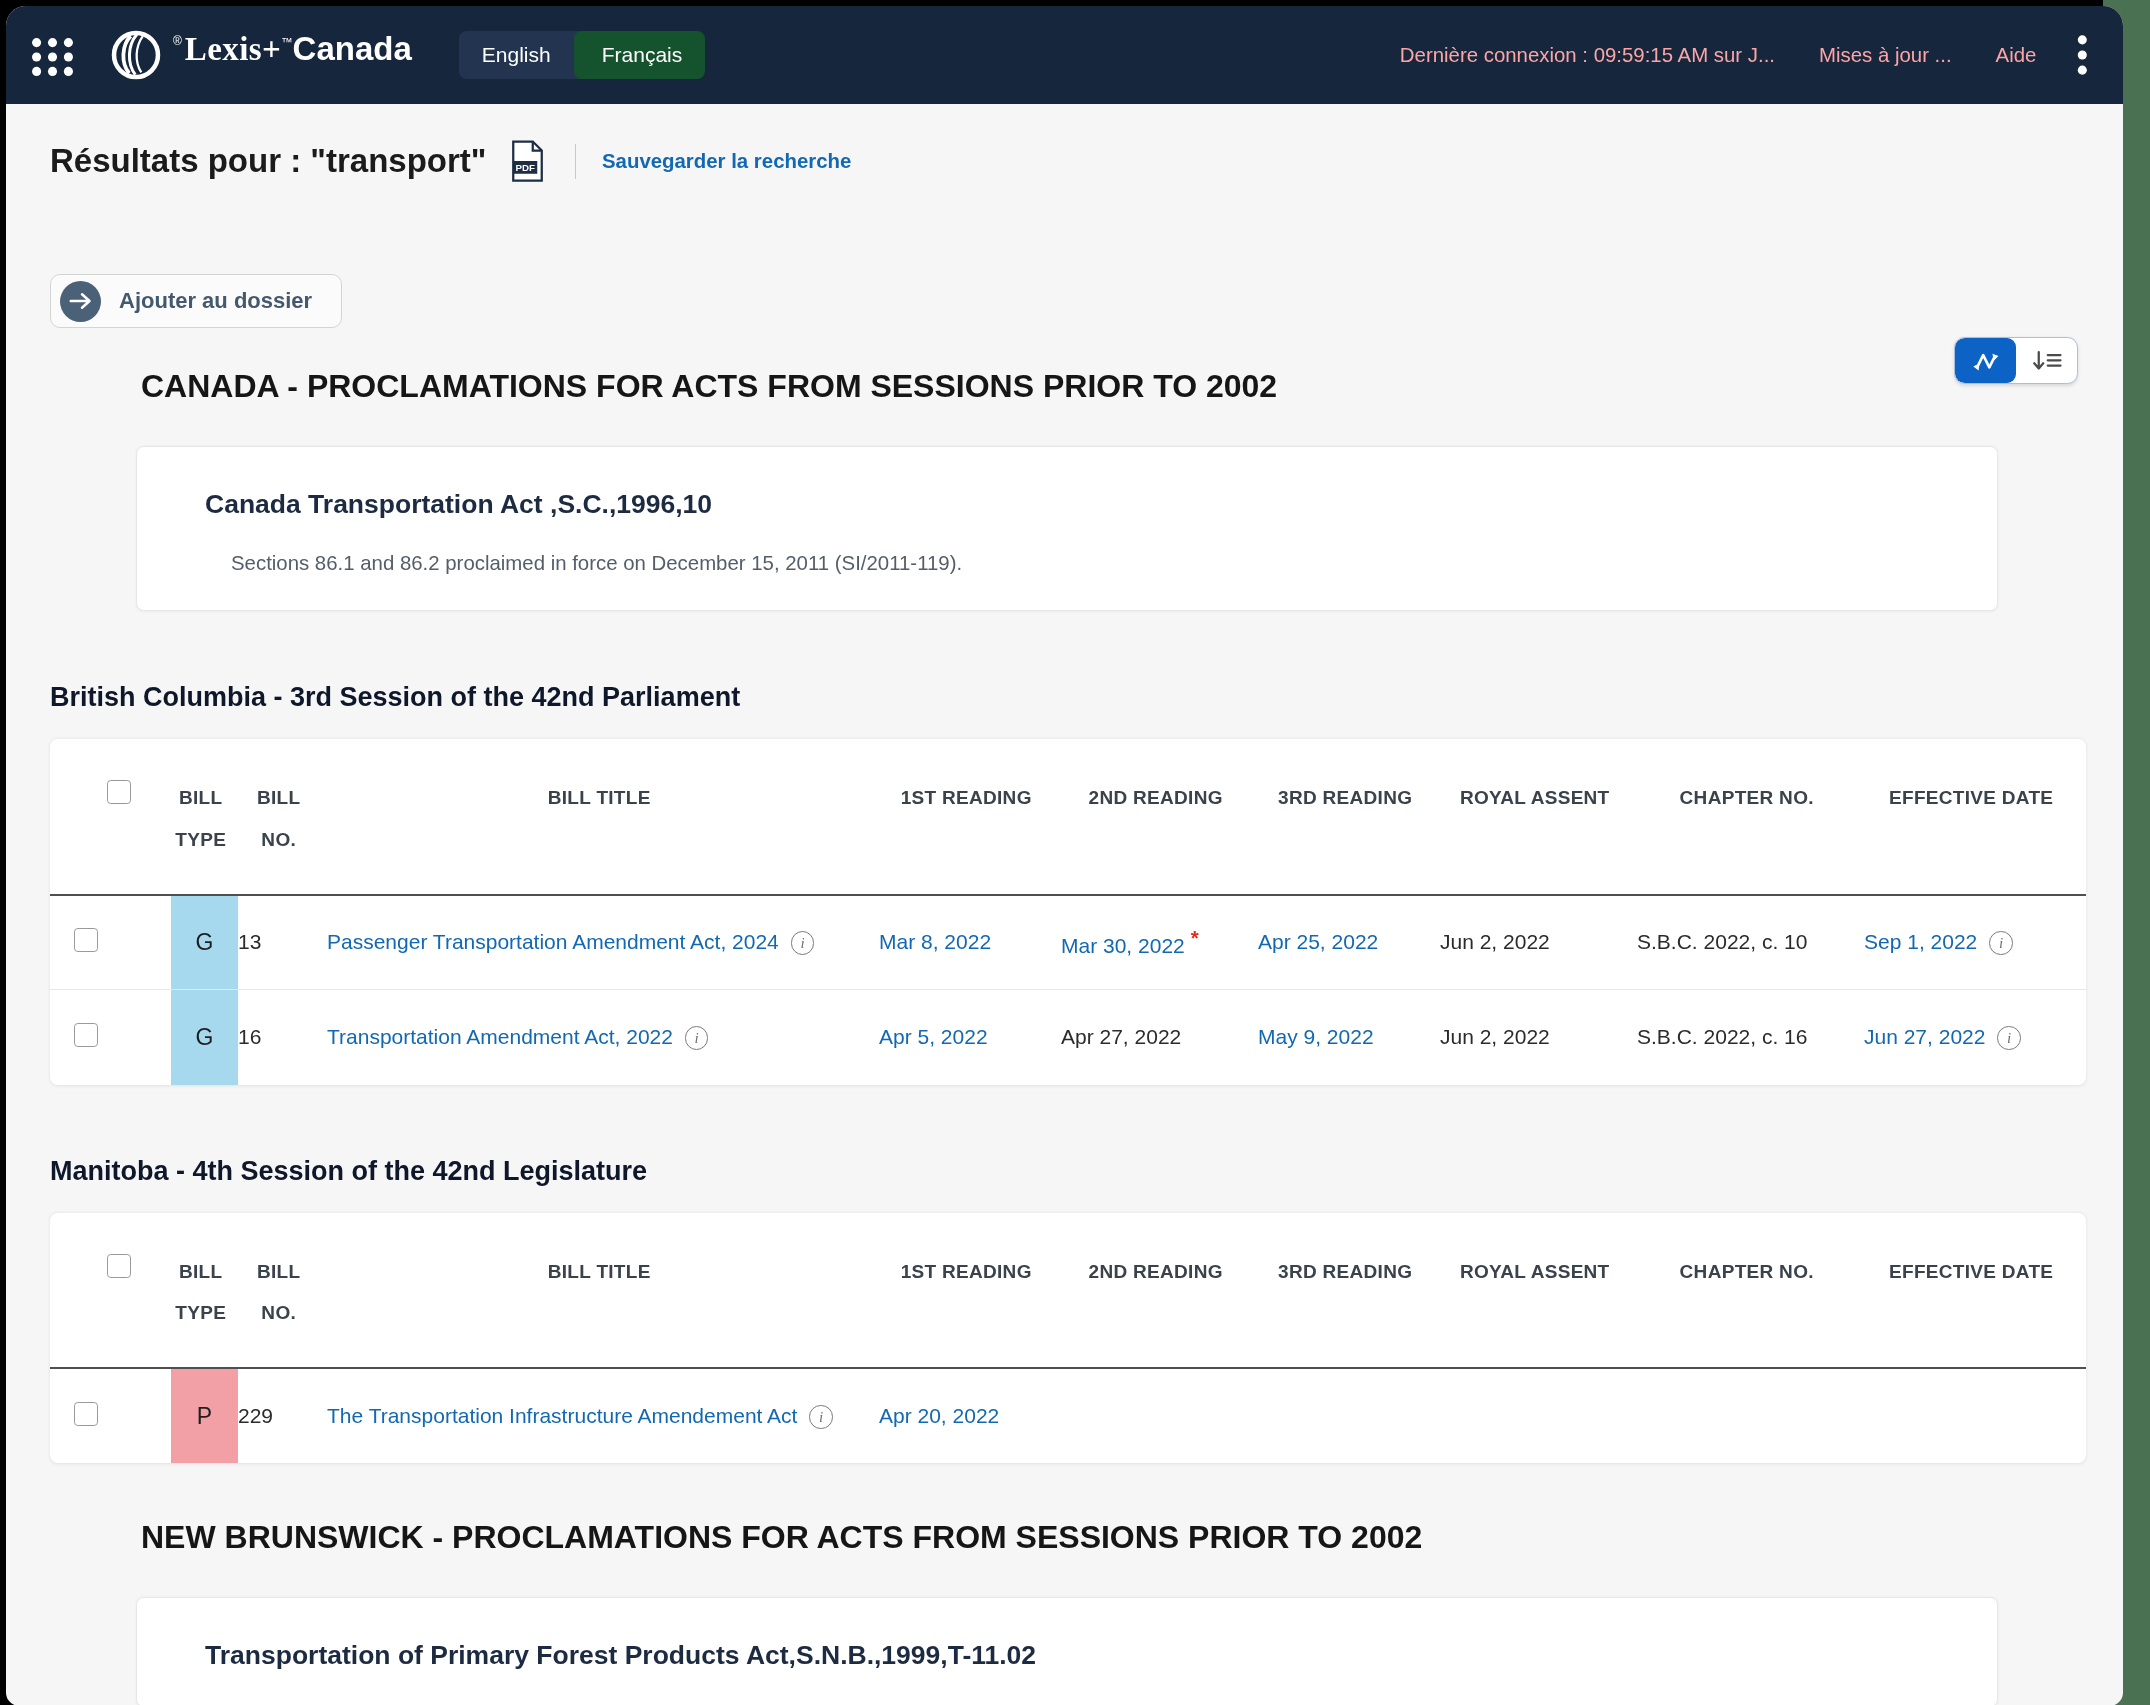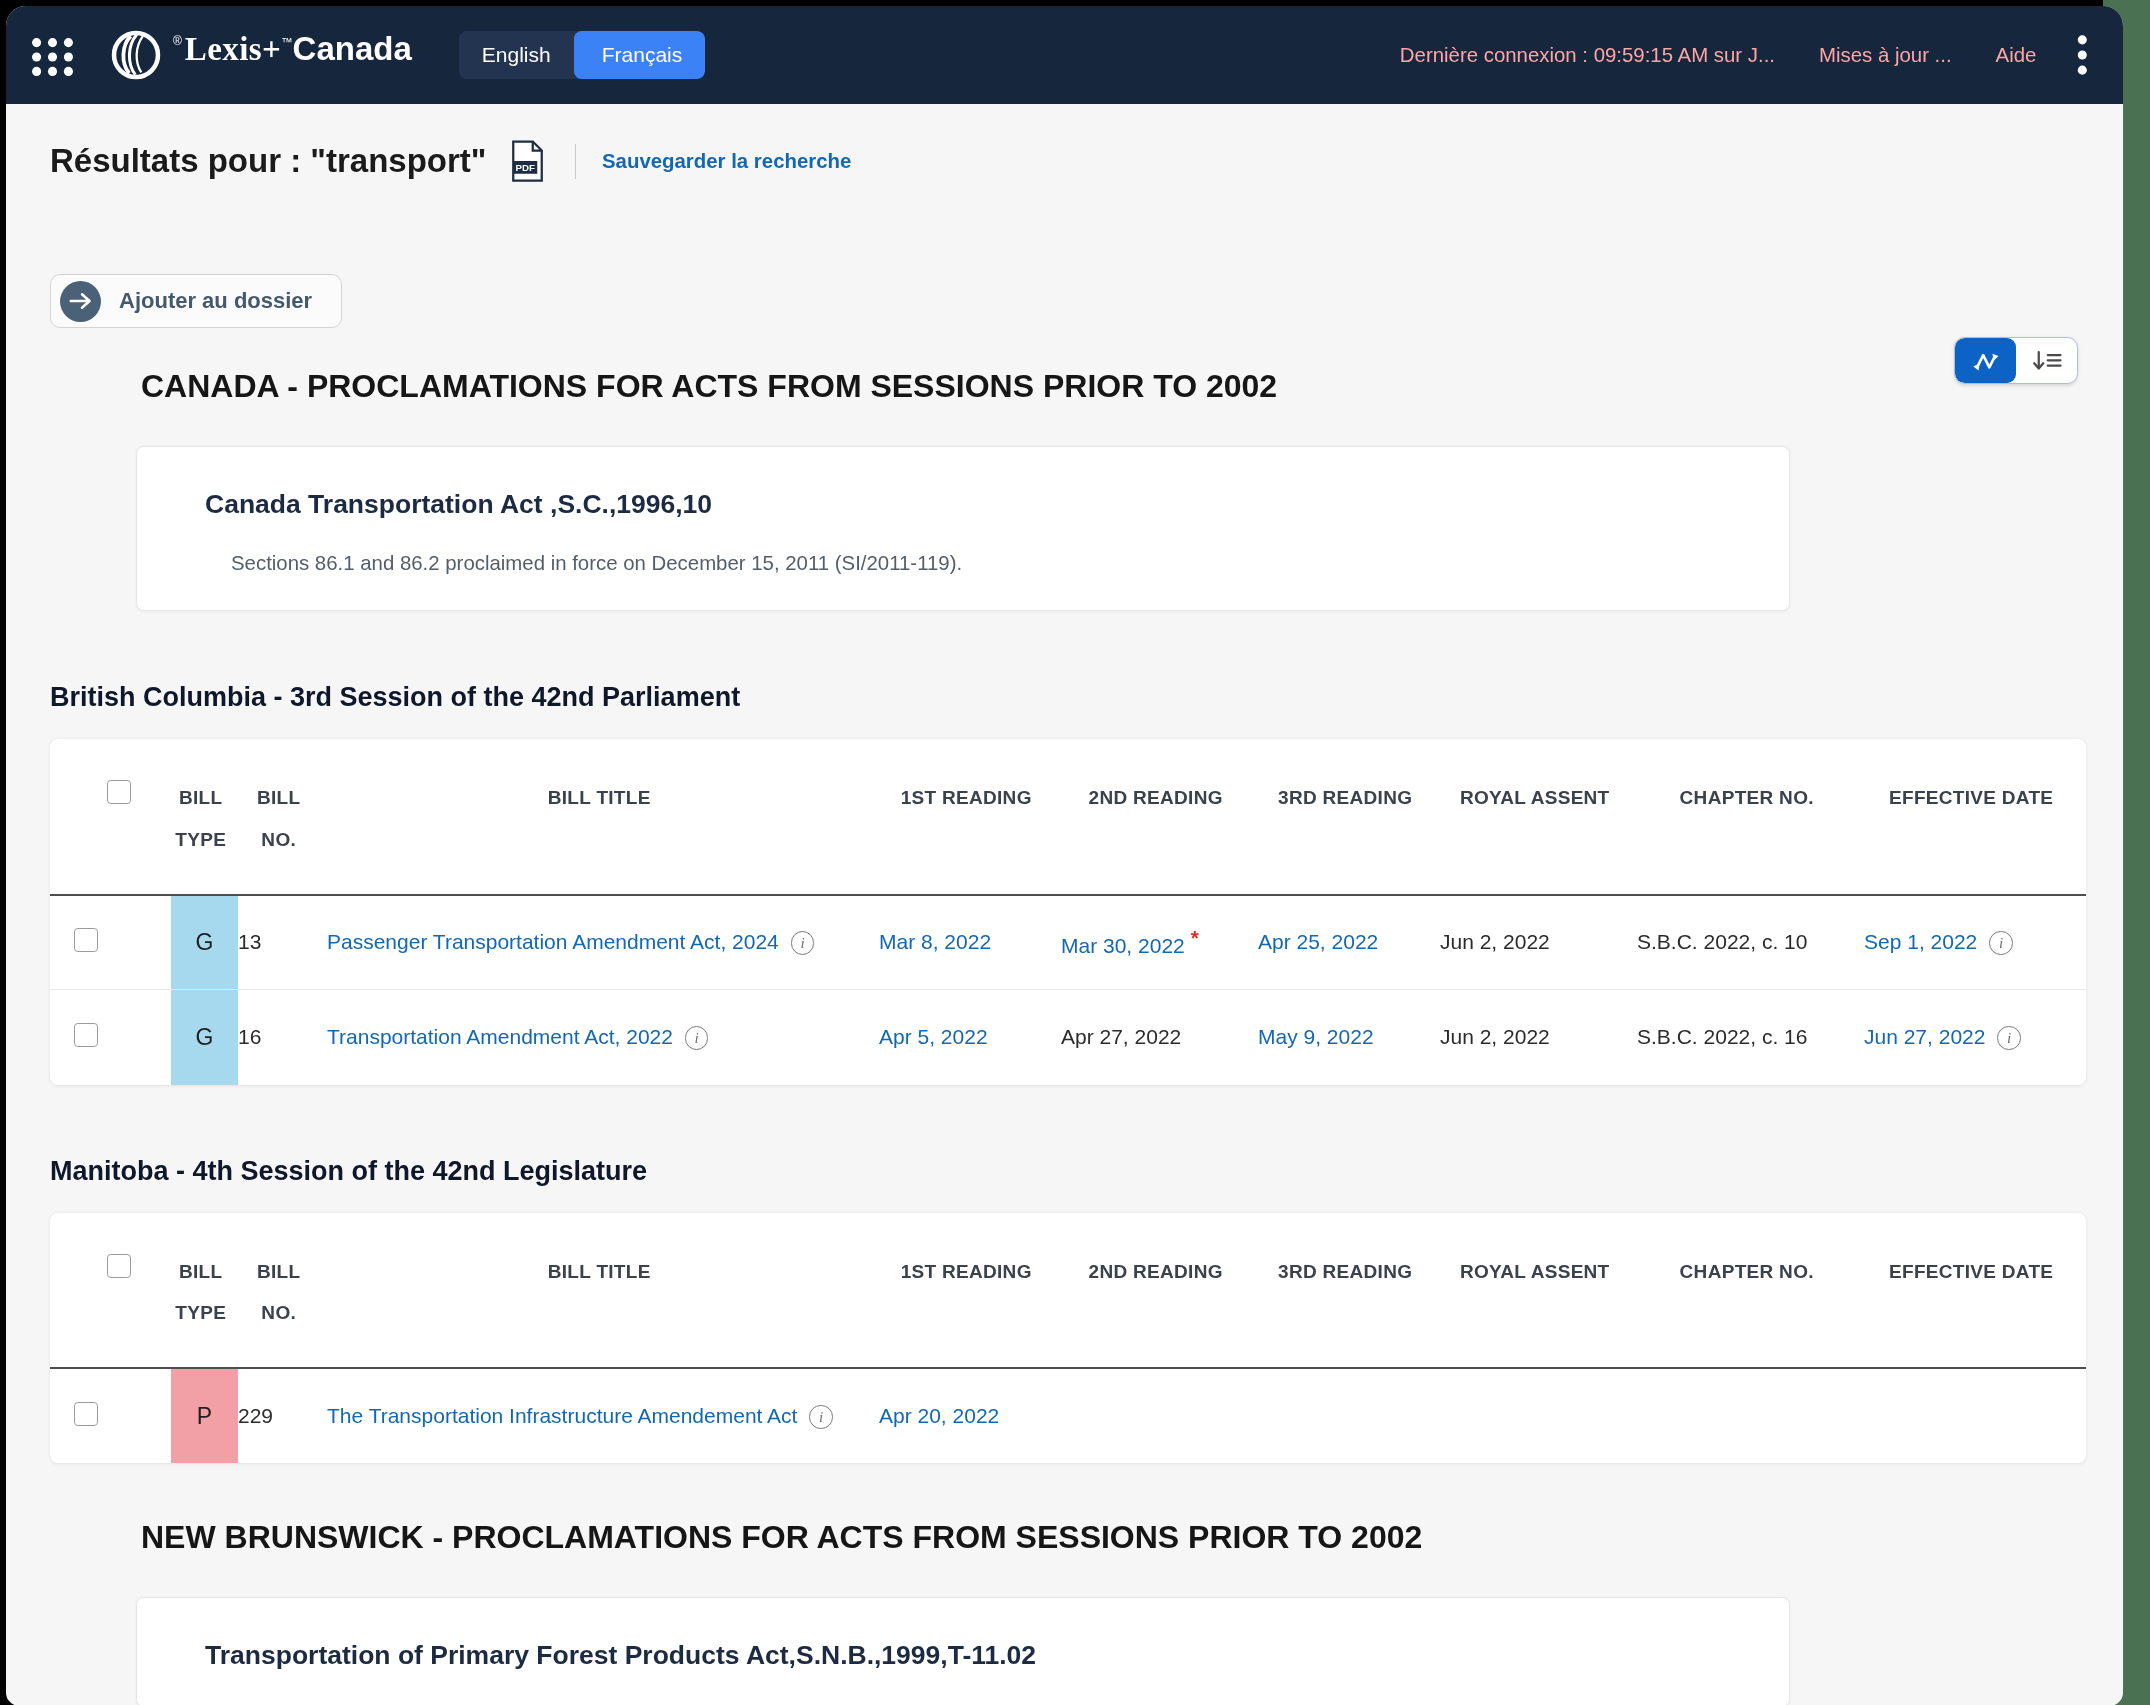--- a/index.html
+++ b/index.html
@@ -12,21 +12,21 @@
   .appbar { height:98px; background:#16263d; display:flex; align-items:center; padding:0 35px 0 23px; color:#fff; }
   .grid-icon { margin-right:35px; cursor:pointer; }
   .logo-group { display:flex; align-items:flex-start; }
   .brand { display:flex; align-items:baseline; margin-left:12px; }
   .brand .lexis { font-size:33px; font-weight:700; letter-spacing:0.4px;font-family:Liberation Serif, serif; }
   .brand .reg { font-size:12px; position:relative; top:-15px; margin-right:3px; }
   .brand .tm { font-size:11.4px; position:relative; top:-13.6px; }
   .brand .region { font-size:33px; font-weight:600; }
   .lang-toggle { display:flex; margin-left:47px; background:#22344f; border-radius:7.6px; overflow:hidden; }
   .lang-seg { padding:12px 23px; font-size:21px; color:#fff; cursor:pointer; border-radius:7.6px; }
-  .lang-seg.active { background:#3b82f6;padding-left:28px; }
+  .lang-seg.active { background:#14532d;padding-left:28px; }
   .appbar .spacer { flex:1; }
   .appbar-item { font-size:20.4px; color:#fca5a5; margin-left:44px; white-space:nowrap; }
   .kebab { margin-left:41px; cursor:pointer; }
 
   
   .content { position:relative; }
   .title-row { display:flex; align-items:center; margin:36px 0 0 44px; }
   .page-title { font-size:33px; font-weight:700; color:#1b1b1b; }
   .pdf-icon { margin-left:23px; cursor:pointer; }
   .v-divider { width:1.5px; height:35px; background:#c9c9c9; margin:0 26px 0 30px; }
@@ -40,21 +40,21 @@
 
   .folder-btn { display:inline-flex; align-items:center; gap:18px; margin:92px 0 0 44px; height:54px;
                 padding:0 29px 0 9px; background:#fbfbfb; border:1.5px solid #d4d4d4; border-radius:10px; cursor:pointer; }
   .folder-btn .circle { width:41px; height:41px; border-radius:50%; background:#4a6178;
                         display:flex; align-items:center; justify-content:center; }
   .folder-btn .label { font-size:22px; font-weight:700; color:#44596e; }
 
   
   .heading-caps { font-size:32px; font-weight:700; color:#161616; margin:40px 0 0 135px; }
   .heading-sub  { font-size:27px; font-weight:700; color:#0f172a; margin:71px 0 0 44px; }
-  .act-card { width:1654px; margin:41px 0 0 130px; background:#fff; border:0.8px solid #e6e6e6;
+  .act-card { width:1862px; margin:41px 0 0 130px; background:#fff; border:0.8px solid #e6e6e6;
               border-radius:7.6px; box-shadow:0 0.8px 3px rgba(0,0,0,.05); padding:42px 30px 35px 68px; }
   .act-title { font-size:26.5px; font-weight:700; color:#1d2b42; }
   .act-note  { font-size:20.4px; color:#545e6a; margin:32px 0 0 26px; }
 
   
   .table-card { width:2036px; margin:26px 0 0 44px; background:#fff; border-radius:7.6px;
                 box-shadow:0 0.8px 3.8px rgba(0,0,0,.09); overflow:hidden; }
   table { width:100%; border-collapse:collapse; table-layout:fixed; }
   col.c-check { width:121px; } col.c-type { width:67px; } col.c-no { width:89px; }
   col.c-title { width:552px; } col.c-r1 { width:182px; } col.c-r2 { width:197px; }

